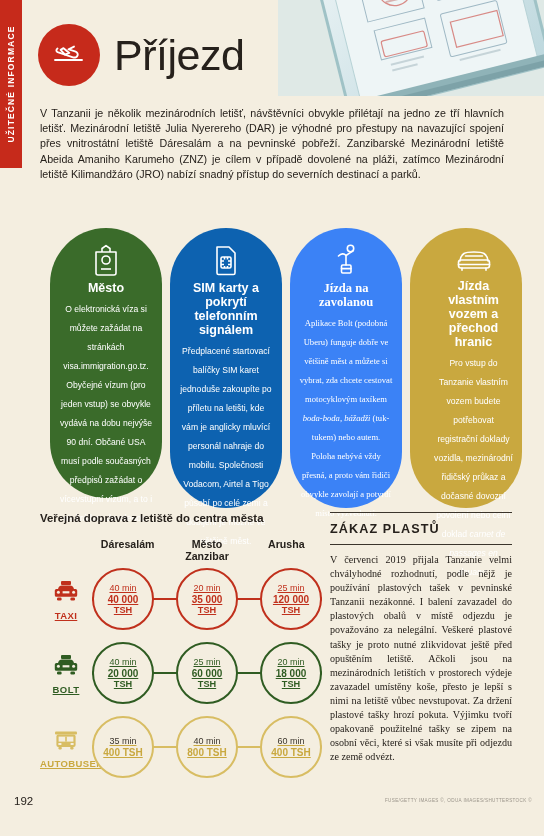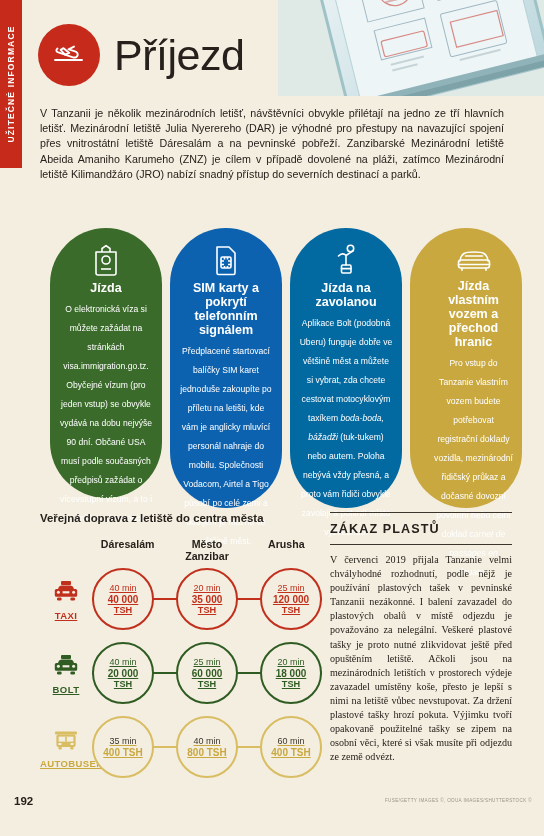--- a/index.html
+++ b/index.html
@@ -68,21 +68,21 @@
     width:112px;
     border-radius:56px;
     color:#fff;
     padding:16px 9px 20px 9px;
     box-sizing:border-box;
     text-align:center;
     display:flex;flex-direction:column;align-items:center;
   }
   .card.green{background:#3a6b2a;height:270px;}
   .card.blue{background:#0d62b0;height:280px;}
-  .card.pink{background:#0369a1;height:280px;}
+  .card.pink{background:#3b82f6;height:280px;font-family:Liberation Serif, serif;}
   .card.gold{background:#c9a83f;height:280px;padding-left:24px;}
   .card-icon{height:34px;display:flex;align-items:center;justify-content:center;margin-bottom:5px;}
   .card-title{
     font-size:12.5px;font-weight:bold;line-height:14px;margin-bottom:5px;
   }
   .card-body{
     font-size:8.6px;line-height:19px;
   }
   .card-body i{font-style:italic;}
 
@@ -150,21 +150,21 @@
   }
   .rule-mid{border-top:1px solid #3b352c;margin-bottom:8px;}
   .plastic-body{
     font-size:10.1px;line-height:14.1px;text-align:justify;color:#26211c;
     font-family:"Liberation Serif",serif;
   }
 
   
   .footer-page{
     position:absolute;left:14px;top:795px;
-    font-size:11.5px;font-weight:bold;color:#26211c;
+    font-size:11.5px;font-weight:normal;color:#26211c;
   }
   .footer-credit{
     position:absolute;right:12px;top:798px;
     font-size:4.6px;letter-spacing:.35px;color:#9a948a;
     text-transform:uppercase;
   }
 </style>
 </head>
 <body>
 
@@ -237,21 +237,21 @@
 
     <div class="card green">
       <div class="card-icon">
         <svg width="26" height="32" viewBox="0 0 26 32" fill="none" stroke="#fff" stroke-width="1.6" stroke-linejoin="round">
           <path d="M3 8 h20 v21 a2 2 0 0 1 -2 2 H5 a2 2 0 0 1 -2 -2 Z"></path>
           <path d="M9 8 V4.5 L13 1.6 L17 4.5 V8"></path>
           <circle cx="13" cy="16" r="4"></circle>
           <path d="M8 25 h10"></path>
         </svg>
       </div>
-      <div class="card-title">Jízda</div>
+      <div class="card-title">Město</div>
       <div class="card-body">O elektronická víza si můžete zažádat na stránkách visa.immigration.go.tz. Obyčejné vízum (pro jeden vstup) se obvykle vydává na dobu nejvýše 90 dní. Občané USA musí podle současných předpisů zažádat o vícevstupní vízum, a to i na krátkou dovolenou.</div>
     </div>
 
     <div class="card blue">
       <div class="card-icon">
         <svg width="26" height="32" viewBox="0 0 26 32" fill="none" stroke="#fff" stroke-width="1.6" stroke-linejoin="round">
           <path d="M4 3 h12 l6 6 v20 a1.5 1.5 0 0 1 -1.5 1.5 H5.5 A1.5 1.5 0 0 1 4 29 Z"></path>
           <rect x="8" y="13" width="10" height="11" rx="1.5"></rect>
           <path d="M8 17 h3 M15 17 h3 M8 20.5 h3 M15 20.5 h3 M11.5 13 v2.5 M11.5 22 v2 M14.5 13 v2.5 M14.5 22 v2"></path>
         </svg>

